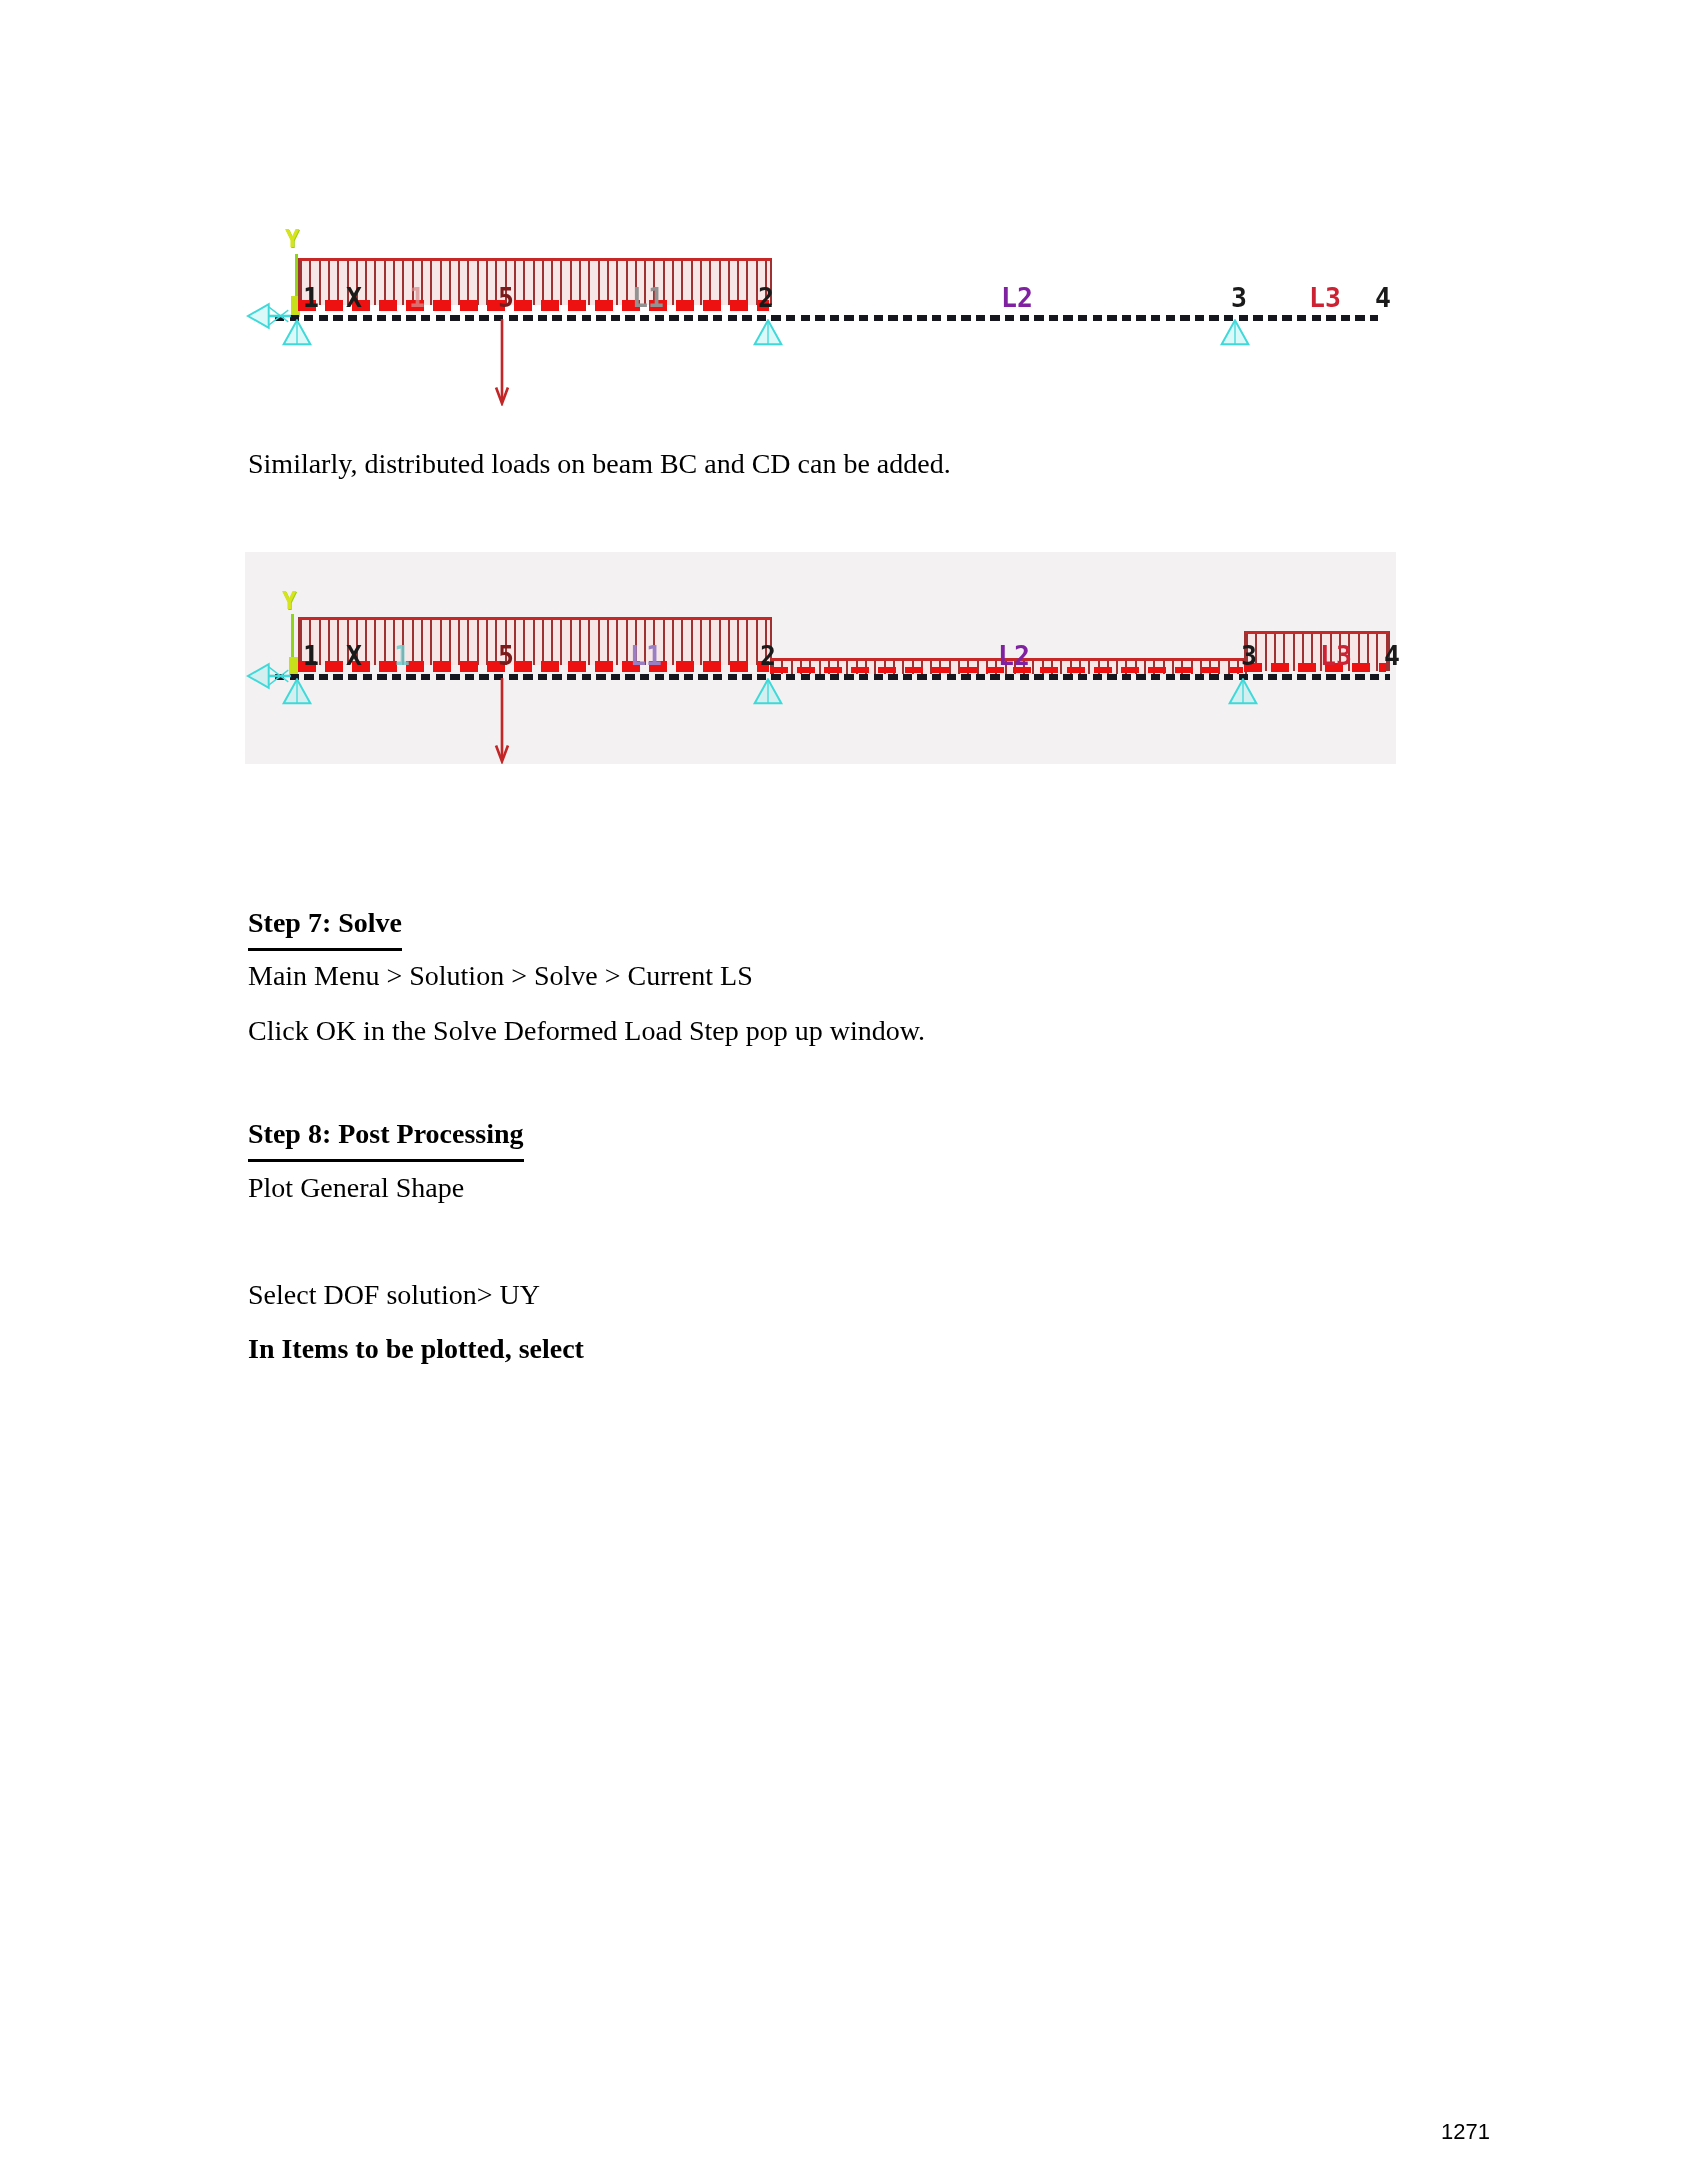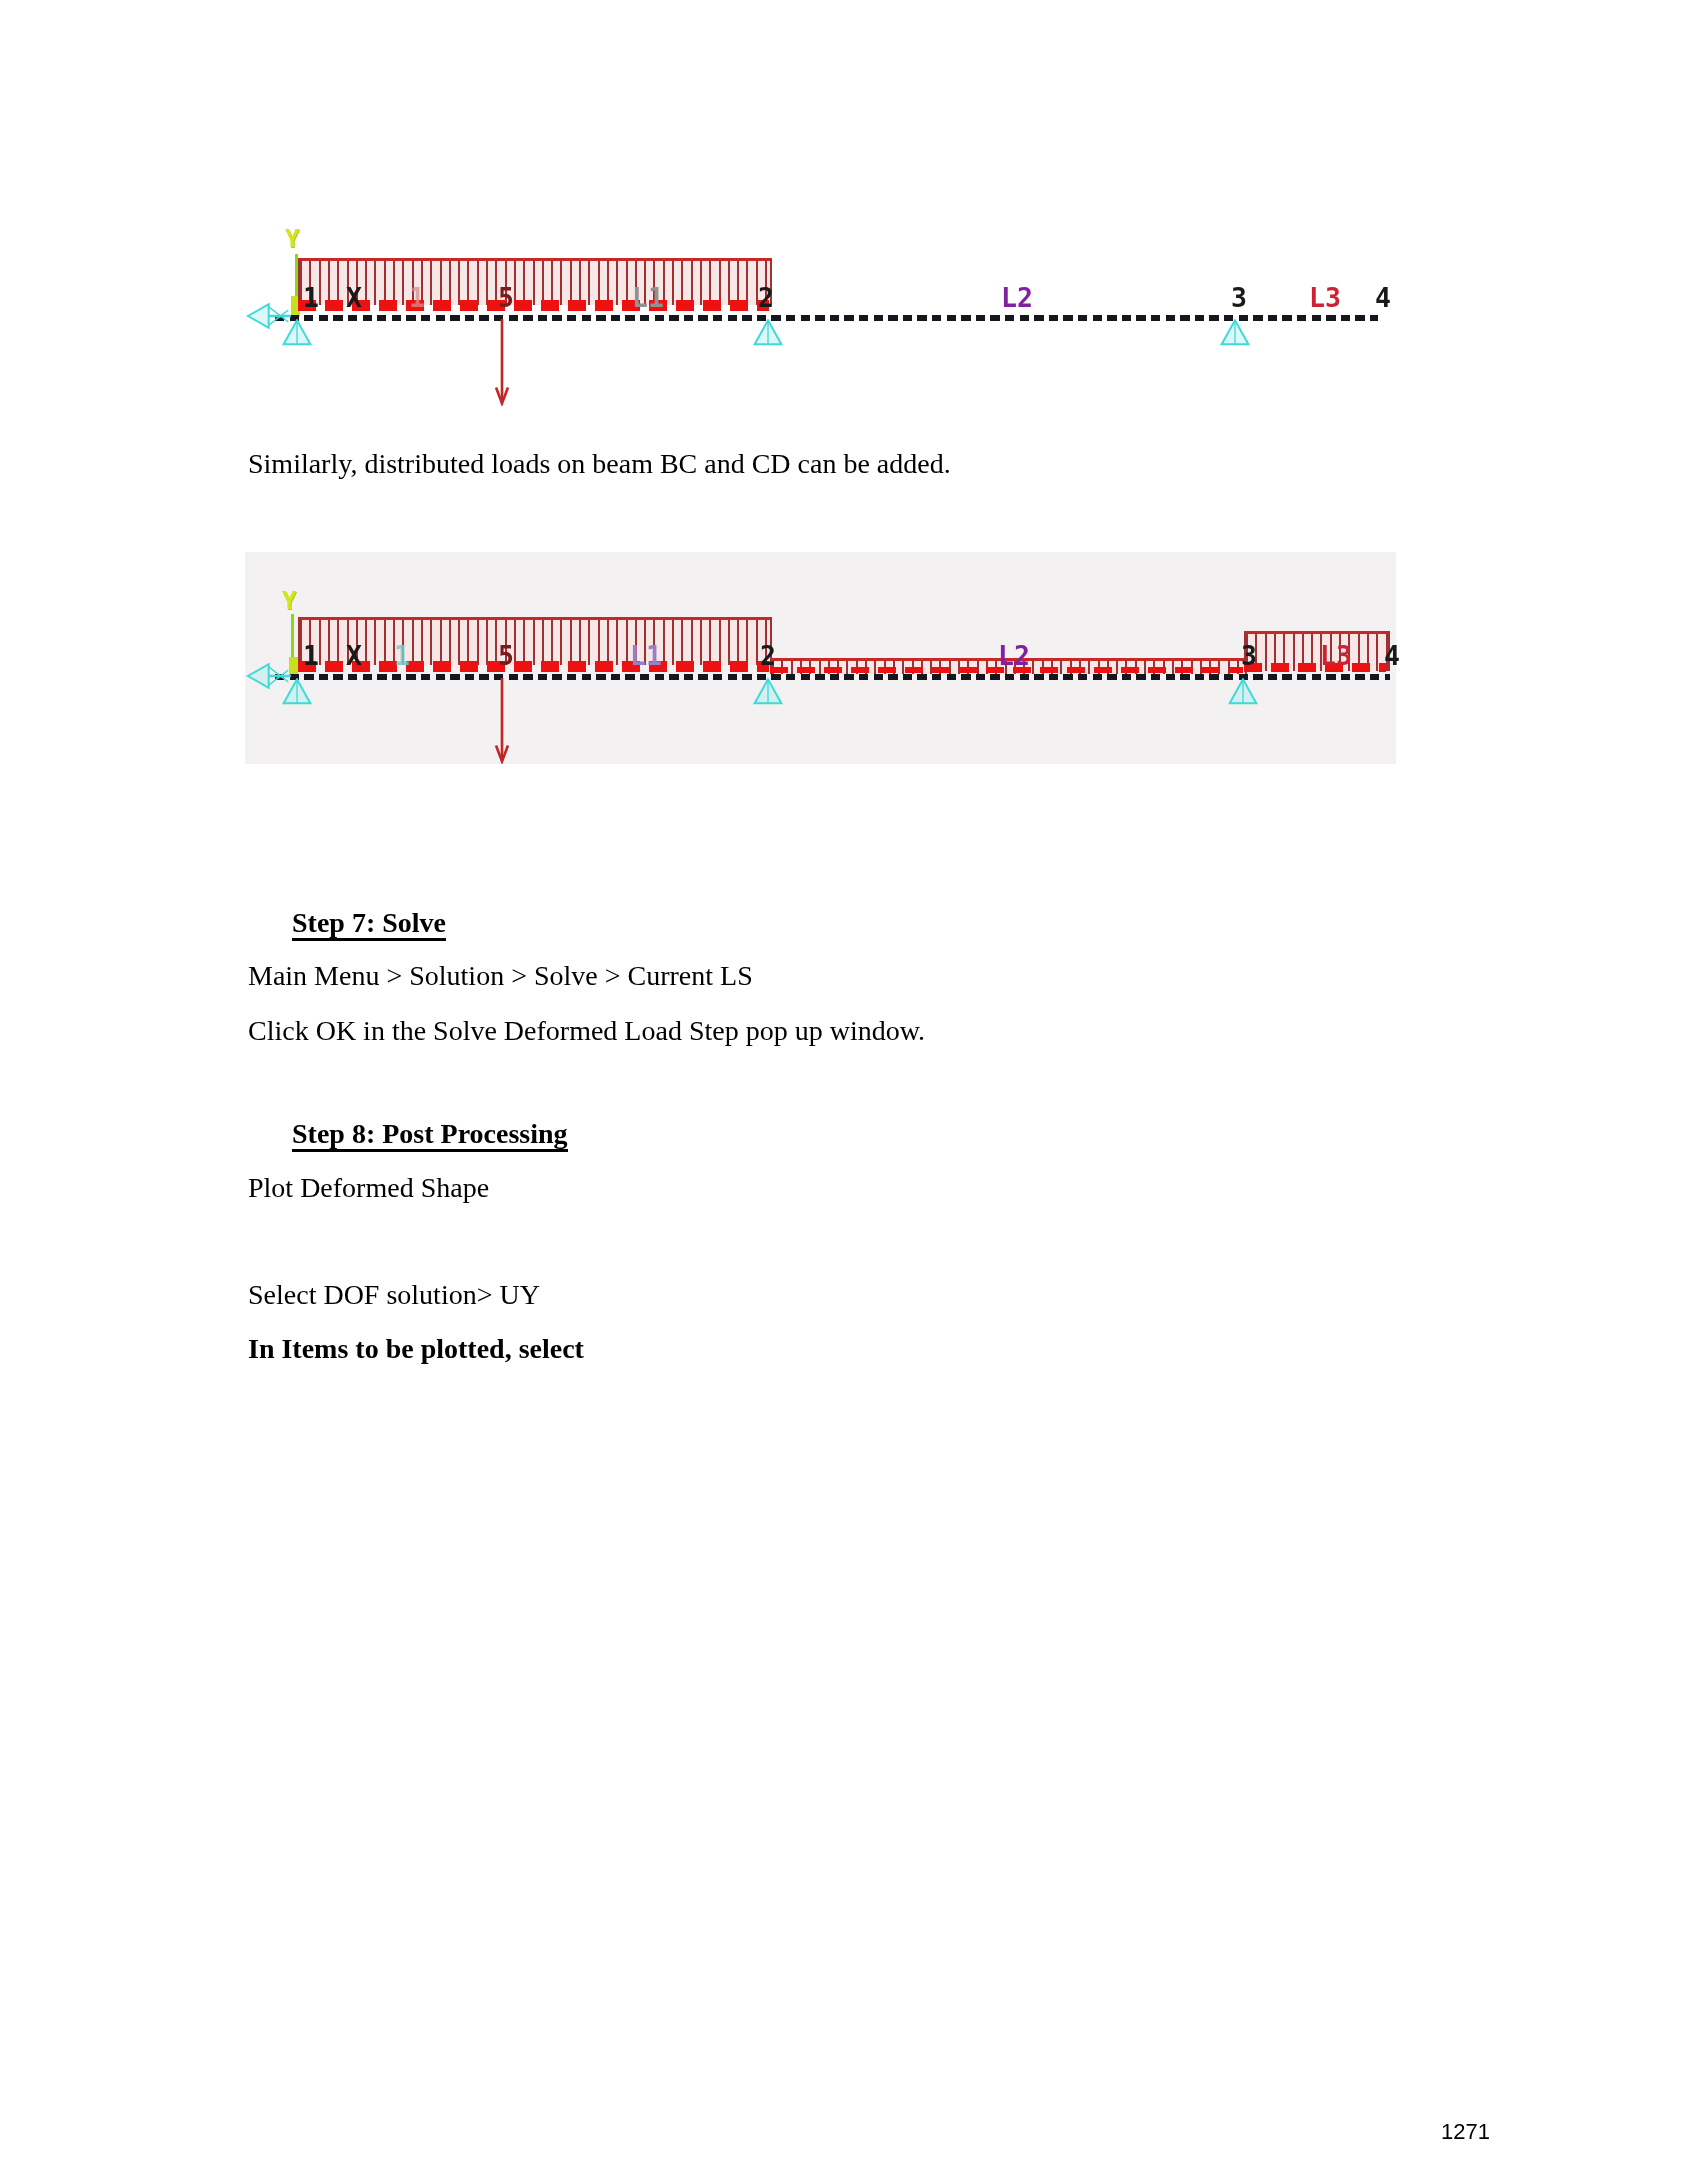--- a/index.html
+++ b/index.html
@@ -2,21 +2,21 @@
 <html style="font-size:10.6px"><head>
 <meta charset="utf-8">
 <style>
   html,body{margin:0;padding:0;}
   body{width:1687px;height:2183px;background:#ffffff;position:relative;
        font-family:"Liberation Serif",serif;color:#000;}
   #page{position:absolute;left:0;top:0;width:1687px;height:2183px;background:#fff;overflow:hidden;}
 
   
   .bodyline{position:absolute;left:248px;margin:0;font-size:28px;line-height:38px;white-space:nowrap;}
-  .stephead{font-weight:bold;border-bottom:3.3px solid #000;padding-bottom:0;margin-left:44px;}
+  .stephead{font-weight:bold;border-bottom:3.3px solid #000;padding-bottom:10px;}
   .pagenum{position:absolute;font-family:"Liberation Sans",sans-serif;font-size:22px;line-height:30px;}
 
   
   .diagram{position:absolute;}
   .beamline{position:absolute;height:6px;
     background:repeating-linear-gradient(90deg,#16161e 0 9.3px,rgba(0,0,0,0) 9.3px 14.6px);}
   .load{position:absolute;
     background:repeating-linear-gradient(90deg,#9e3232 0 2px,#f8e7e7 2px 9.3px);
     border-top:3.3px solid #c62828;border-left:2px solid #9e3232;border-right:2px solid #9e3232;}
   .reddash{position:absolute;
@@ -134,19 +134,19 @@
       <line x1="12" y1="0" x2="12" y2="122" stroke="#c22626" stroke-width="4"></line>
       <polyline points="3,102 12,126 21,102" fill="none" stroke="#c22626" stroke-width="4"></polyline>
     </svg>
   </div>
 
   <p class="bodyline" style="top:904px;"><span class="stephead">Step 7: Solve</span></p>
   <p class="bodyline" style="top:957px;">Main Menu &gt; Solution &gt; Solve &gt; Current LS</p>
   <p class="bodyline" style="top:1012px;">Click OK in the Solve Deformed Load Step pop up window.</p>
 
   <p class="bodyline" style="top:1115px;"><span class="stephead">Step 8: Post Processing</span></p>
-  <p class="bodyline" style="top:1169px;">Plot Deformed Shape</p>
+  <p class="bodyline" style="top:1169px;">Plot General Shape</p>
   <p class="bodyline" style="top:1276px;">Select DOF solution&gt; UY</p>
   <p class="bodyline" style="top:1330px;font-weight:bold;">In Items to be plotted, select</p>
 
   <span class="pagenum" style="right:197px;top:2117px;">1271</span>
 </div>
 
 
 </body></html>

